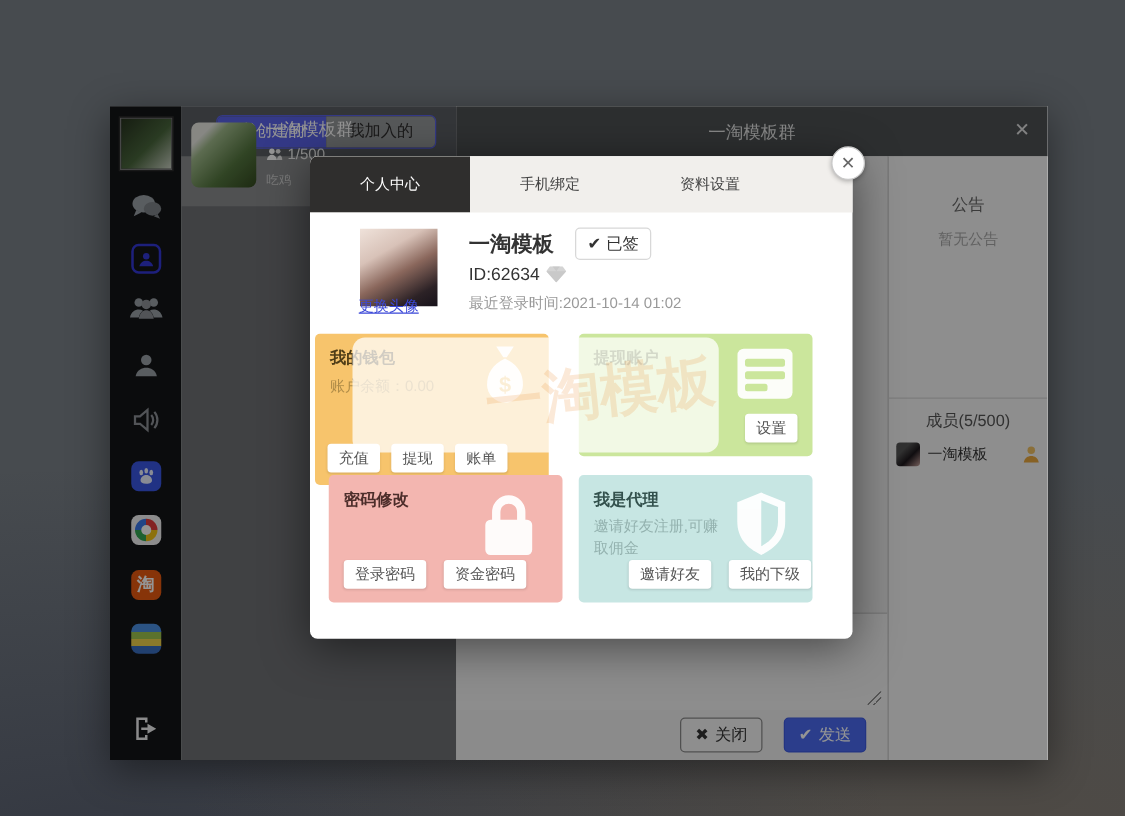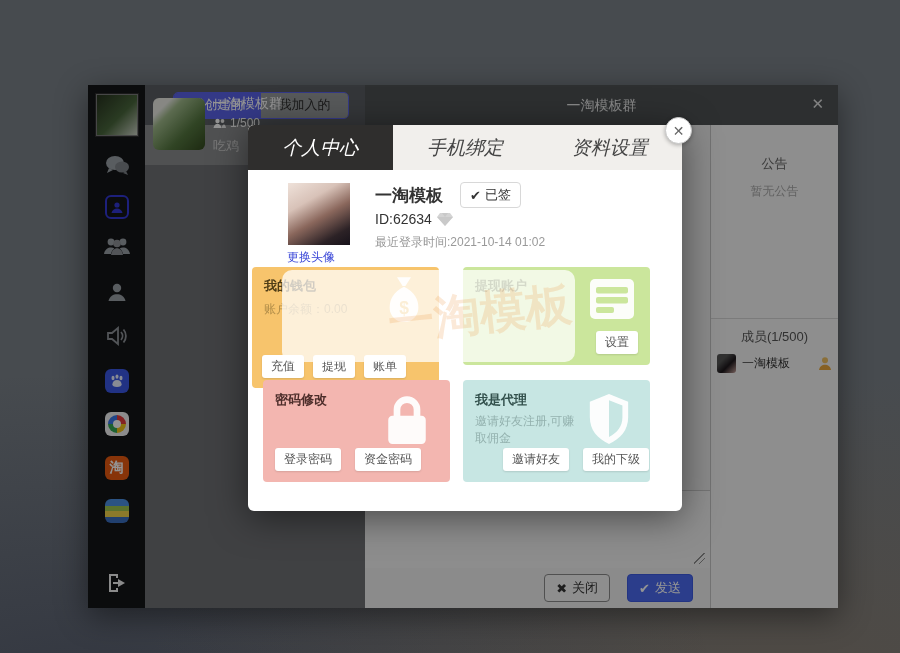--- a/index.html
+++ b/index.html
@@ -35,21 +35,21 @@
   #chatlist-header { left:0; top:0; width:220px; height:40px; background:#5a5e62; display:flex; align-items:center; }
   #back { color:#fff; font-size:24px; line-height:1; margin:0 10px 4px 10px; cursor:pointer; }
   #tabgroup { display:flex; border:1px solid #5a62e8; border-radius:5px; overflow:hidden; height:27px; }
   .seg { width:87px; display:flex; align-items:center; justify-content:center; font-size:13px; cursor:pointer; }
   .seg.on { background:#5a62e8; color:#fff; }
   .seg.off { background:#97999b; color:#2e2e2e; }
   #chatitem { left:0; top:40px; width:220px; height:80px; background:#8a8c8e; cursor:pointer; }
   #chatitem .av { position:absolute; left:8px; top:13px; width:52px; height:52px; border-radius:6px; background:linear-gradient(135deg,#e8e8e2 0 18%,#9fb98a 30%,#54763f 65%,#33491f); }
   .ci-title { position:absolute; left:68px; top:10px; font-size:14px; color:#fff; }
   .ci-mem { position:absolute; left:68px; top:31px; font-size:12px; color:#f2f2f2; display:flex; align-items:center; gap:4px; }
-  .ci-last { position:absolute; left:68px; top:52px; font-size:13px; color:#cfcfcf; }
+  .ci-last { position:absolute; left:68px; top:52px; font-size:10px; color:#cfcfcf; }
 
   
   #main { left:277px; top:0; width:473px; height:523px; background:#ededed; }
   #titlebar { left:0; top:0; width:473px; height:40px; background:#4e5254; }
   #titlebar .t { position:absolute; left:0; right:0; top:12px; text-align:center; color:#e8e8e8; font-size:14px; }
   #win-close { position:absolute; right:14px; top:10px; color:#e0e0e0; font-size:15px; cursor:pointer; }
   #chatbody { left:0; top:40px; width:345px; height:365px; background:#ededed; }
   #inputarea { left:0; top:405px; width:345px; height:78px; background:#f3f3f3; border-top:1px solid #c9c9c9; cursor:text; }
   #resize { position:absolute; right:5px; bottom:4px; width:11px; height:11px;
     background:linear-gradient(135deg, transparent 0 45%, #909090 45% 52%, transparent 52% 70%, #909090 70% 77%, transparent 77%); cursor:nwse-resize; }
@@ -68,26 +68,26 @@
   #memberrow .av { width:19px; height:19px; border-radius:3px; background:linear-gradient(135deg,#555 0 30%,#1d181c 60%,#c5a09a); }
   #memberrow .nm { font-size:12px; color:#333; flex:1; }
 
   
   #dim { left:0; top:0; width:750px; height:523px; background:rgba(0,0,0,.42); z-index:50; }
 
   
   #modal { left:160px; top:40px; width:434px; height:386px; background:#fff; border-radius:6px; box-shadow:0 6px 36px rgba(0,0,0,.5); z-index:100; }
   #modal-close { position:absolute; left:417px; top:-8px; width:27px; height:27px; border-radius:50%; background:#fff; border:1px solid #c9c9c9; box-shadow:0 1px 4px rgba(0,0,0,.3); display:flex; align-items:center; justify-content:center; color:#666; font-size:14px; font-weight:bold; cursor:pointer; z-index:10; }
   #mtabs { display:flex; height:45px; background:#f1efec; border-radius:6px 6px 0 0; overflow:hidden; }
-  .mtab { width:145px; display:flex; align-items:center; justify-content:center; font-size:19px; color:#454545; cursor:pointer;font-style:italic; }
+  .mtab { width:128px; display:flex; align-items:center; justify-content:center; font-size:12px; color:#454545; cursor:pointer; }
   .mtab.on { background:#2f2e2d; color:#fff; }
 
   #profile { position:relative; height:97px; }
   #pavatar { position:absolute; left:40px; top:13px; width:62px; height:62px; background:linear-gradient(150deg,#efe2da 0%,#d8c2b8 30%,#8a675c 55%,#2c2226 82%,#17121a); cursor:pointer; }
-  #change-avatar { position:absolute; left:39px; top:79px; font-size:12px; color:#3b48d8; cursor:pointer; }
+  #change-avatar { position:absolute; left:39px; top:67px; font-size:12px; color:#3b48d8; text-decoration:underline; cursor:pointer; }
   #pname { position:absolute; left:127px; top:14px; font-size:17px; font-weight:bold; color:#333; }
   #signed { position:absolute; left:212px; top:12px; border:1px solid #d8d8d8; border-radius:4px; padding:3px 9px; font-size:13px; color:#333; display:flex; gap:4px; align-items:center; background:#fff; cursor:pointer; }
   #pid { position:absolute; left:127px; top:41px; font-size:14px; color:#333; display:flex; align-items:center; gap:5px; }
   #plogin { position:absolute; left:127px; top:64px; font-size:12px; color:#999; }
 
   .card { position:absolute; border-radius:4px; overflow:hidden; }
   .card h4 { font-size:13px; font-weight:bold; }
   .card .desc { font-size:12px; line-height:1.45; }
   .card-btn { background:#fff; border-radius:3px; font-size:12px; color:#555; padding:3px 9px; box-shadow:0 1px 2px rgba(0,0,0,.12); cursor:pointer; display:inline-block; }
   #card-wallet { left:4px; top:142px; width:187px; height:121px; background:#f7c46c; }
@@ -226,21 +226,21 @@
       </span>
       <span class="btn" id="btn-send">
         <span>✔</span>
         <span>发送</span>
       </span>
     </div>
     <div id="grouppanel" class="abs">
       <div id="notice-title">公告</div>
       <div id="notice-empty">暂无公告</div>
       <div id="memdivider"></div>
-      <div id="members-title">成员(1/500)</div>
+      <div id="members-title">成员(5/500)</div>
       <div id="memberrow">
         <span class="av"></span>
         <span class="nm">一淘模板</span>
         <svg width="14" height="15" viewBox="0 0 14 15">
             <circle cx="7" cy="4.2" r="3" fill="#eebf63"></circle>
             <path d="M1 14c.6-3.6 3.2-5.2 6-5.2s5.4 1.6 6 5.2z" fill="#e8a83e"></path>
           </svg>
       </div>
     </div>
   </div>

